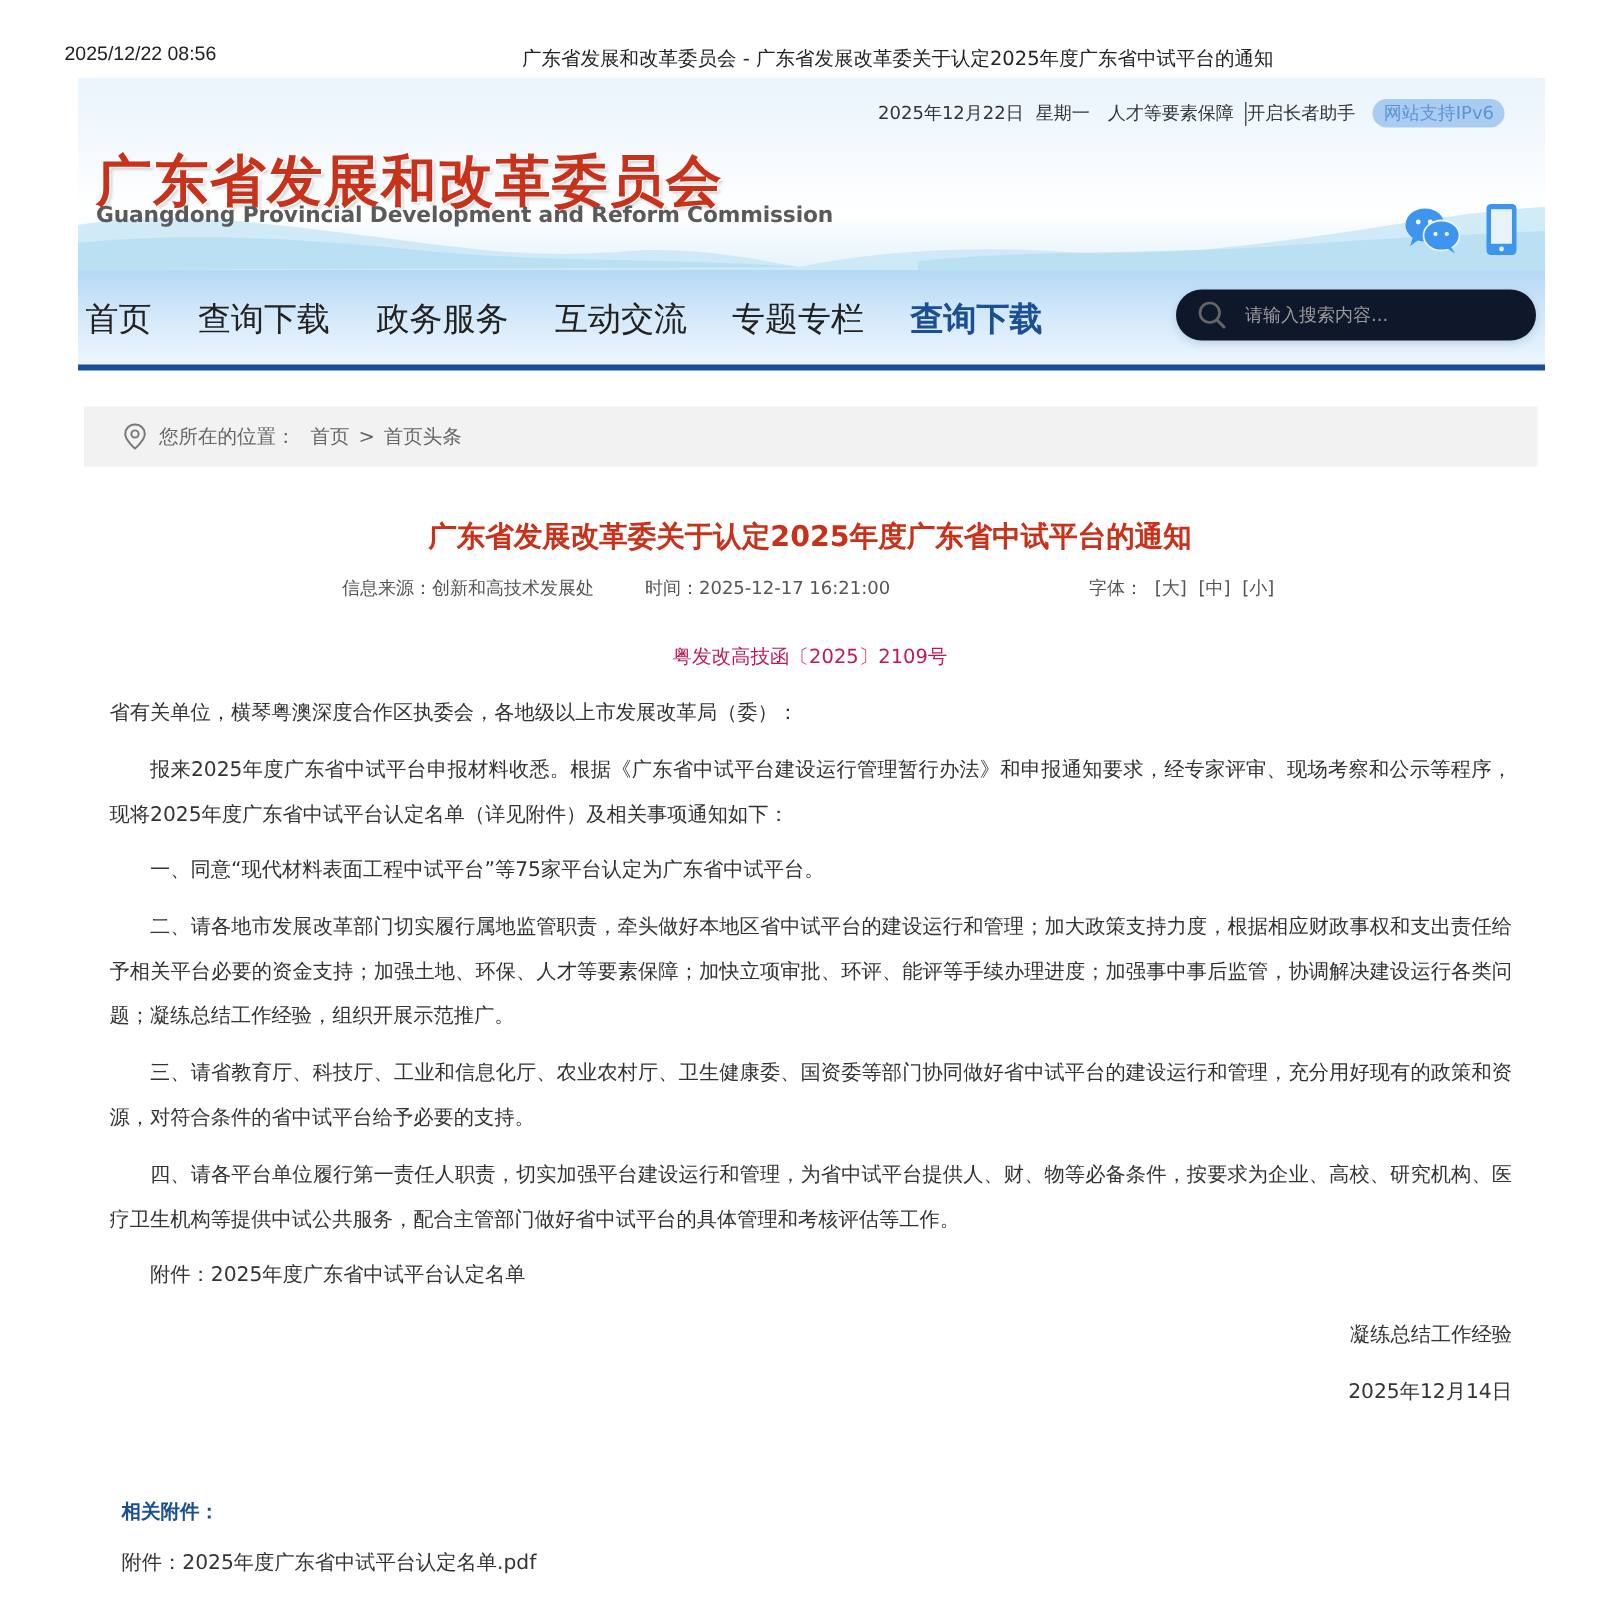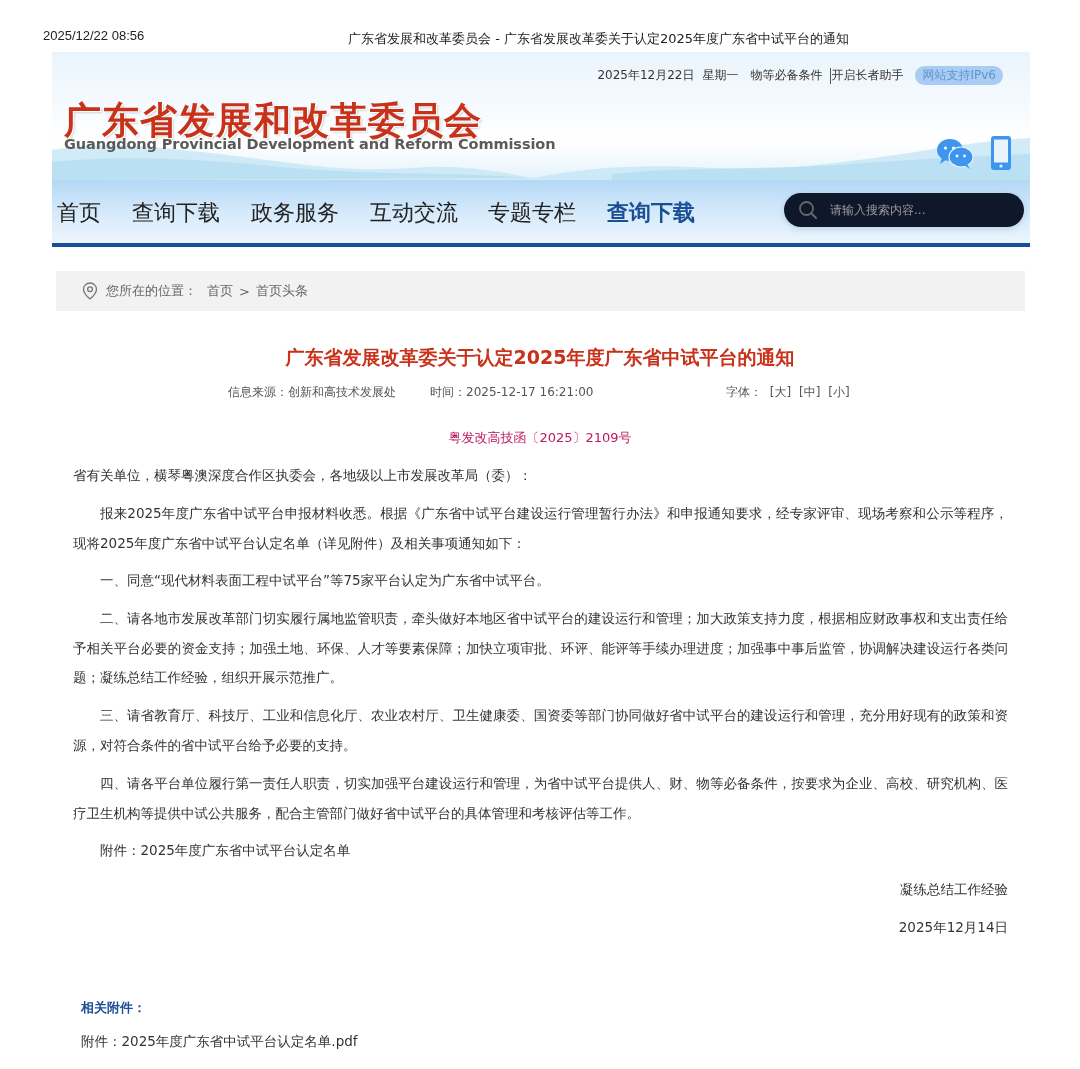--- a/index.html
+++ b/index.html
@@ -66,21 +66,21 @@
   <svg class="mountains" viewBox="0 0 978 60" preserveAspectRatio="none">
     <path d="M0 30 C60 20,120 28,200 38 C260 46,300 52,360 48 C400 44,440 50,480 58 L480 60 L0 60 Z" fill="#c7e6f5" opacity="0.8"></path>
     <path d="M480 58 C540 46,600 44,660 48 C720 52,780 44,850 34 C900 26,940 20,978 18 L978 60 L480 60 Z" fill="#c7e6f5" opacity="0.8"></path>
     <path d="M0 42 C80 34,160 40,240 48 C320 55,400 52,480 58 L0 60 Z" fill="#b2dcf1" opacity="0.7"></path>
     <path d="M560 54 C640 46,720 50,800 44 C880 38,940 36,978 34 L978 60 L560 60 Z" fill="#b2dcf1" opacity="0.7"></path>
   </svg>
 
   <div class="topbar">
     <span>2025年12月22日</span>
     <span class="item" style="margin-left:8px">星期一</span>
-    <span class="item">物等必备条件</span>
+    <span class="item">人才等要素保障</span>
     <span class="sep"></span>
     <span class="item" style="margin-left:0">开启长者助手</span>
     <span class="ipv6">网站支持IPv6</span>
   </div>
 
   <div class="logo-cn">广东省发展和改革委员会</div>
   <div class="logo-en">Guangdong Provincial Development and Reform Commission</div>
 
   <svg class="wechat-icon" viewBox="0 0 38 32">
     <ellipse cx="14" cy="12" rx="13" ry="11" fill="#3e95ee"></ellipse>

